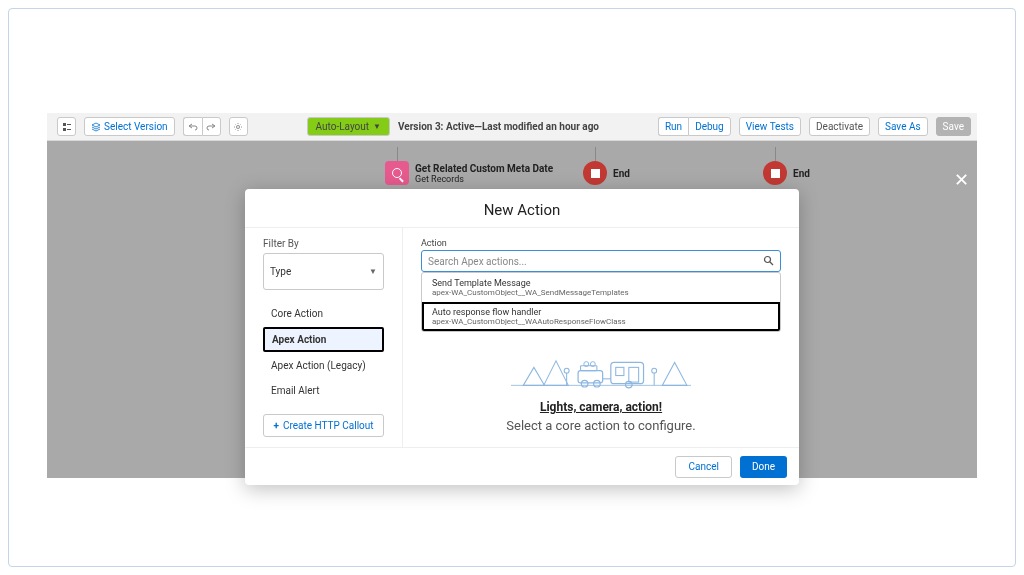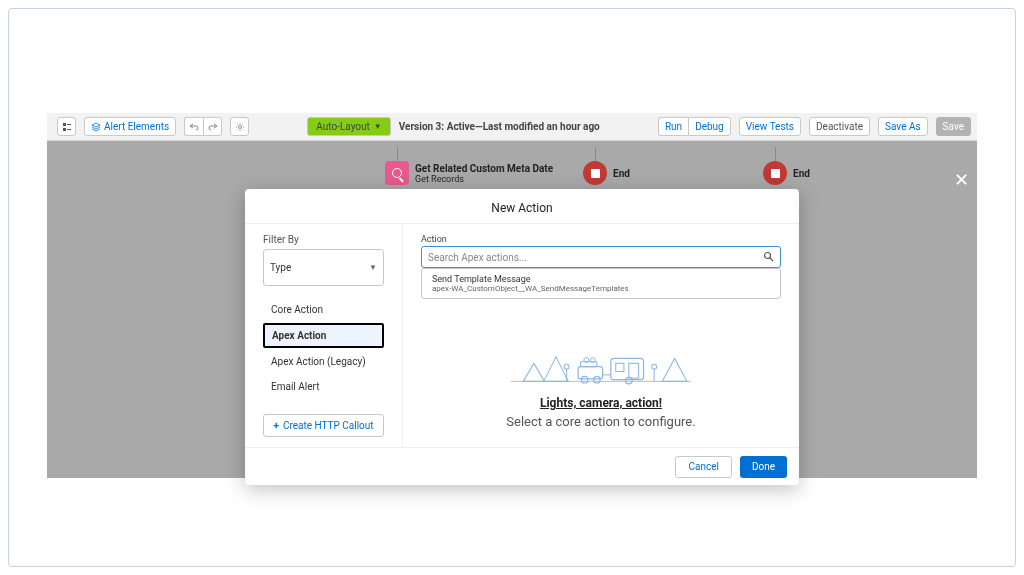--- a/index.html
+++ b/index.html
@@ -28,21 +28,21 @@
   .node-icon.red .inner-sq { width: 9px; height: 9px; background: #fff; }
   .node-icon.pink .inner-glass { width: 10px; height: 10px; border: 1.5px solid #fff; border-radius: 50%; position: relative; }
   .node-icon.pink .inner-glass:after { content: ''; position: absolute; right: -3px; bottom: -3px; width: 5px; height: 1.5px; background: #fff; transform: rotate(45deg); }
   .node-label { font-size: 9px; color: #222; }
   .node-label b { font-size: 10px; display: block; }
   .node-stem { position: absolute; width: 1px; background: #888; top: -14px; height: 14px; left: 12px; }
   .close-x { position: absolute; right: 8px; top: 56px; color: #fff; font-size: 18px; cursor: pointer; }
   
   .modal { position: absolute; left: 236px; top: 180px; width: 554px; height: 296px; background: #fff; border-radius: 4px; box-shadow: 0 4px 20px rgba(0,0,0,0.25); display: flex; flex-direction: column; }
   .modal-inner { flex: 1; display: flex; flex-direction: column; overflow: hidden; }
-  .modal-title { text-align: center; font-size: 12px; color: #222; padding: 12px 0 8px; }
+  .modal-title { text-align: center; font-size: 15px; color: #222; padding: 12px 0 8px; }
   .modal-body { flex: 1; display: flex; border-top: 1px solid #eee; overflow: hidden; }
   .modal-left { width: 158px; border-right: 1px solid #eee; padding: 10px 18px; display: flex; flex-direction: column; font-size: 10px; }
   .filter-label { color: #555; margin-bottom: 4px; }
   .type-select { border: 1px solid #c9c9c9; border-radius: 3px; height: 37px; display: flex; align-items: center; padding: 0 6px; font-size: 10px; color: #333; justify-content: space-between; cursor: pointer; }
   .filter-list { margin-top: 10px; }
   .filter-item { padding: 6px 8px; margin: 2px 0; font-size: 10px; color: #333; cursor: pointer; border-radius: 2px; }
   .filter-item.selected { background: #eef4ff; border: 2px solid #000; font-weight: bold; padding: 5px 7px; }
   .create-callout { margin-top: auto; border: 1px solid #c9c9c9; border-radius: 3px; height: 23px; display: flex; align-items: center; justify-content: center; color: #0070d2; font-size: 10px; gap: 4px; cursor: pointer; }
   .modal-right { flex: 1; padding: 10px 18px; position: relative; display: flex; flex-direction: column; }
   .action-label { font-size: 9px; color: #444; margin-bottom: 2px; }
@@ -76,21 +76,21 @@
               <rect x="1" y="1" width="3" height="3" fill="#555"></rect>
               <rect x="5" y="2" width="4" height="1" fill="#555"></rect>
               <rect x="1" y="6" width="3" height="3" fill="#555"></rect>
               <rect x="5" y="7" width="4" height="1" fill="#555"></rect>
             </svg>
         </div>
         <div class="btn-box">
           <svg class="icon-sm" style="margin-right:3px" viewBox="0 0 10 10">
               <path d="M5 1 L9 3 L5 5 L1 3 Z M1 5 L5 7 L9 5 M1 7 L5 9 L9 7" fill="none" stroke="#0070d2" stroke-width="0.8"></path>
             </svg>
-          <span>Alert Elements</span>
+          <span>Select Version</span>
         </div>
         <div class="btn-group" style="margin-left:4px">
           <div class="btn-box gray" style="width:19px;padding:0">
             <svg class="icon-sm" viewBox="0 0 10 10">
                 <path d="M4 2 L1 4 L4 6 M1 4 H7 A2 2 0 0 1 7 8" fill="none" stroke="#888" stroke-width="1"></path>
               </svg>
           </div>
           <div class="btn-box gray" style="width:19px;padding:0">
             <svg class="icon-sm" viewBox="0 0 10 10">
                 <path d="M6 2 L9 4 L6 6 M9 4 H3 A2 2 0 0 0 3 8" fill="none" stroke="#888" stroke-width="1"></path>
@@ -190,20 +190,24 @@
                   <circle cx="4.5" cy="4.5" r="3" fill="none" stroke="#555" stroke-width="1.2"></circle>
                   <line x1="7" y1="7" x2="10" y2="10" stroke="#555" stroke-width="1.2"></line>
                 </svg>
             </span>
           </div>
 
           <div class="dropdown">
             <div class="dropdown-item">
               <div>Send Template Message</div>
               <div class="sub">apex-WA_CustomObject__WA_SendMessageTemplates</div>
+            </div>
+            <div class="dropdown-item highlighted">
+              <div>Auto response flow handler</div>
+              <div class="sub">apex-WA_CustomObject__WAAutoResponseFlowClass</div>
             </div>
           </div>
 
           <div class="illus">
             <svg viewBox="0 0 220 60">
               <line x1="0" y1="50" x2="220" y2="50" stroke="#8db7e0" stroke-width="1"></line>
               <polygon points="15,50 28,28 41,50" fill="none" stroke="#8db7e0" stroke-width="1.3"></polygon>
               <polygon points="40,50 55,20 70,50" fill="none" stroke="#8db7e0" stroke-width="1.3"></polygon>
               <line x1="68" y1="50" x2="68" y2="35" stroke="#8db7e0" stroke-width="1.3"></line>
               <circle cx="68" cy="32" r="3" fill="none" stroke="#8db7e0" stroke-width="1.3"></circle>

